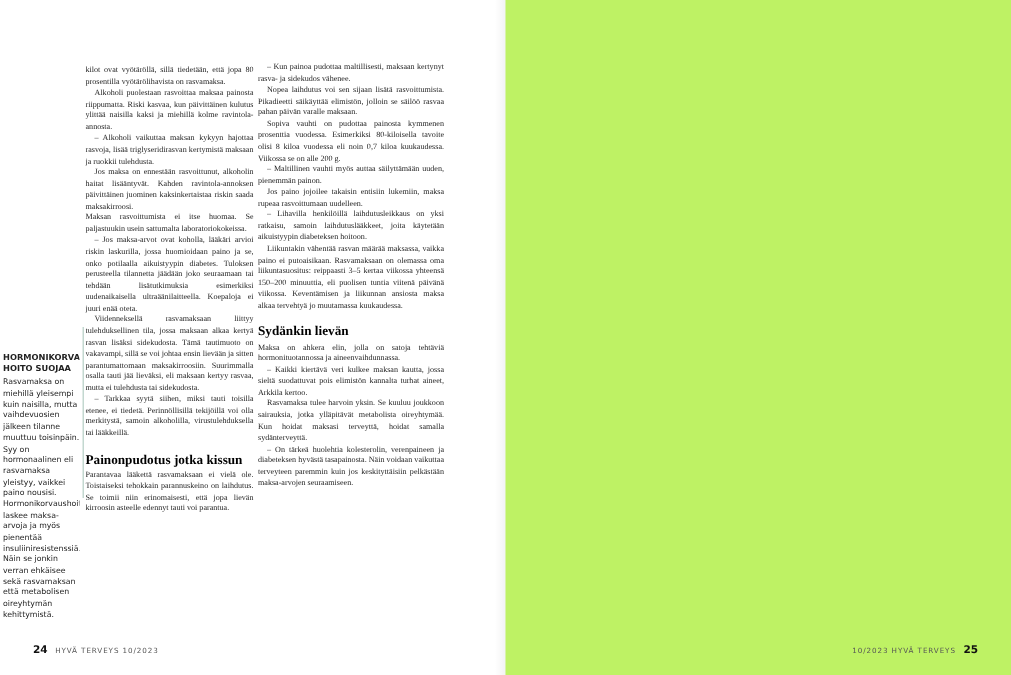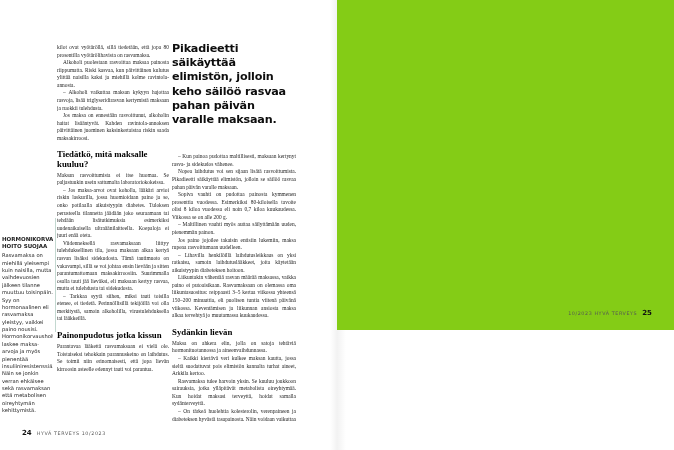--- a/index.html
+++ b/index.html
@@ -26,51 +26,49 @@
     font-family:"DejaVu Sans", sans-serif; color:#222; text-align:left; }
   .side-note .sn-title { font-weight:bold; font-size:5.5px; line-height:1.3; margin-bottom:2px; }
   .side-note .sn-body { font-size:5.2px; line-height:1.42; }
   .side-rule { position:absolute; left:55px; top:218px; width:1px; height:114px; background:#c3d8d0; }
   .footer { position:absolute; bottom:13px; font-family:"DejaVu Sans", sans-serif;
     font-size:4.8px; letter-spacing:0.6px; color:#555; display:flex; align-items:baseline; gap:5px; }
   .footer-left { left:22px; }
   .footer-right { right:22px; }
   .pagenum { font-weight:bold; font-size:7px; color:#111; letter-spacing:0; }
   
-  .page-right { position:absolute; left:337px; top:0; width:337px; height:330px; background:#84cc16; }
+  .page-right { position:absolute; left:337px; top:0; width:337px; height:450px; background:#bef264; }
 </style>
 </head>
 <body>
 
 <div class="spread">
 
   <div class="page-left">
 
     <div class="side-note">
       <div class="sn-title">HORMONIKORVAUS-HOITO SUOJAA</div>
       <div class="sn-body">Rasvamaksa on miehillä yleisempi kuin naisilla, mutta vaihdevuosien jälkeen tilanne muuttuu toisinpäin. Syy on hormonaalinen eli rasvamaksa yleistyy, vaikkei paino nousisi. Hormonikorvaushoito laskee maksa-arvoja ja myös pienentää insuliiniresistenssiä. Näin se jonkin verran ehkäisee sekä rasvamaksan että metabolisen oireyhtymän kehittymistä.</div>
     </div>
     <div class="side-rule"></div>
 
     <div class="col2">
       <p>kilot ovat vyötäröllä, sillä tiedetään, että jopa 80 prosentilla vyötärölihavista on rasvamaksa.</p>
       <p class="ind">Alkoholi puolestaan rasvoittaa maksaa painosta riippumatta. Riski kasvaa, kun päivittäinen kulutus ylittää naisilla kaksi ja miehillä kolme ravintola-annosta.</p>
       <p class="ind">– Alkoholi vaikuttaa maksan kykyyn hajottaa rasvoja, lisää triglyseridirasvan kertymistä maksaan ja ruokkii tulehdusta.</p>
       <p class="ind">Jos maksa on ennestään rasvoittunut, alkoholin haitat lisääntyvät. Kahden ravintola-annoksen päivittäinen juominen kaksinkertaistaa riskin saada maksakirroosi.</p>
-      <h3 class="serif-h">Tiedätkö, mitä maksalle kuuluu?</h3>
       <p>Maksan rasvoittumista ei itse huomaa. Se paljastuukin usein sattumalta laboratoriokokeissa.</p>
       <p class="ind">– Jos maksa-arvot ovat koholla, lääkäri arvioi riskin laskurilla, jossa huomioidaan paino ja se, onko potilaalla aikuistyypin diabetes. Tuloksen perusteella tilannetta jäädään joko seuraamaan tai tehdään lisätutkimuksia esimerkiksi uudenaikaisella ultraäänilaitteella. Koepaloja ei juuri enää oteta.</p>
       <p class="ind">Viidenneksellä rasvamaksaan liittyy tulehduksellinen tila, jossa maksaan alkaa kertyä rasvan lisäksi sidekudosta. Tämä tautimuoto on vakavampi, sillä se voi johtaa ensin lievään ja sitten parantumattomaan maksakirroosiin. Suurimmalla osalla tauti jää lieväksi, eli maksaan kertyy rasvaa, mutta ei tulehdusta tai sidekudosta.</p>
       <p class="ind">– Tarkkaa syytä siihen, miksi tauti toisilla etenee, ei tiedetä. Perinnöllisillä tekijöillä voi olla merkitystä, samoin alkoholilla, virustulehduksella tai lääkkeillä.</p>
       <h3 class="serif-h">Painonpudotus jotka kissun</h3>
       <p>Parantavaa lääkettä rasvamaksaan ei vielä ole. Toistaiseksi tehokkain parannuskeino on laihdutus. Se toimii niin erinomaisesti, että jopa lievän kirroosin asteelle edennyt tauti voi parantua.</p>
     </div>
 
     <div class="col3">
-      <div class="pullquote">Pikadieetti säikäyttää elimistön, jolloin keho säilöö rasvaa pahan päivän varalle maksaan.</div>
       <p class="ind">– Kun painoa pudottaa maltillisesti, maksaan kertynyt rasva- ja sidekudos vähenee.</p>
       <p class="ind">Nopea laihdutus voi sen sijaan lisätä rasvoittumista. Pikadieetti säikäyttää elimistön, jolloin se säilöö rasvaa pahan päivän varalle maksaan.</p>
       <p class="ind">Sopiva vauhti on pudottaa painosta kymmenen prosenttia vuodessa. Esimerkiksi 80-kiloisella tavoite olisi 8 kiloa vuodessa eli noin 0,7 kiloa kuukaudessa. Viikossa se on alle 200 g.</p>
       <p class="ind">– Maltillinen vauhti myös auttaa säilyttämään uuden, pienemmän painon.</p>
       <p class="ind">Jos paino jojoilee takaisin entisiin lukemiin, maksa rupeaa rasvoittumaan uudelleen.</p>
       <p class="ind">– Lihavilla henkilöillä laihdutusleikkaus on yksi ratkaisu, samoin laihdutuslääkkeet, joita käytetään aikuistyypin diabeteksen hoitoon.</p>
       <p class="ind">Liikuntakin vähentää rasvan määrää maksassa, vaikka paino ei putoaisikaan. Rasvamaksaan on olemassa oma liikuntasuositus: reippaasti 3–5 kertaa viikossa yhteensä 150–200 minuuttia, eli puolisen tuntia viitenä päivänä viikossa. Keventämisen ja liikunnan ansiosta maksa alkaa tervehtyä jo muutamassa kuukaudessa.</p>
       <h3 class="serif-h">Sydänkin lievän</h3>
       <p>Maksa on ahkera elin, jolla on satoja tehtäviä hormonituotannossa ja aineenvaihdunnassa.</p>
       <p class="ind">– Kaikki kiertävä veri kulkee maksan kautta, jossa sieltä suodattuvat pois elimistön kannalta turhat aineet, Arkkila kertoo.</p>

